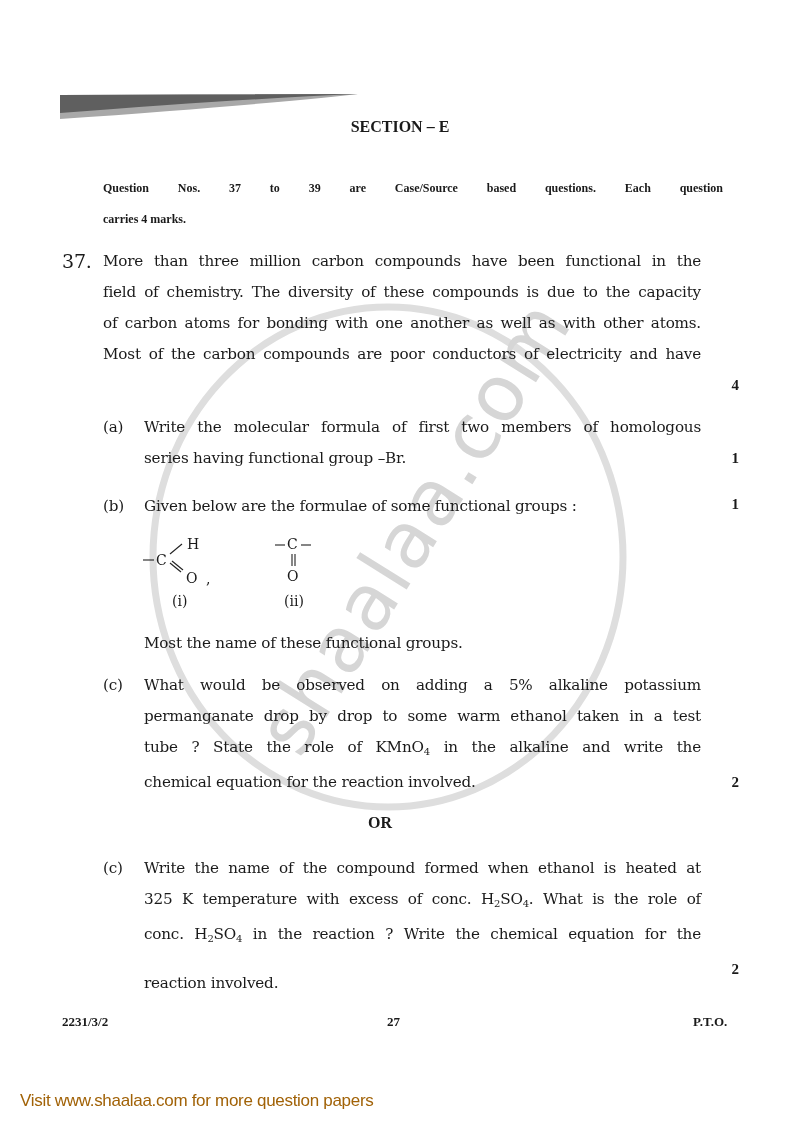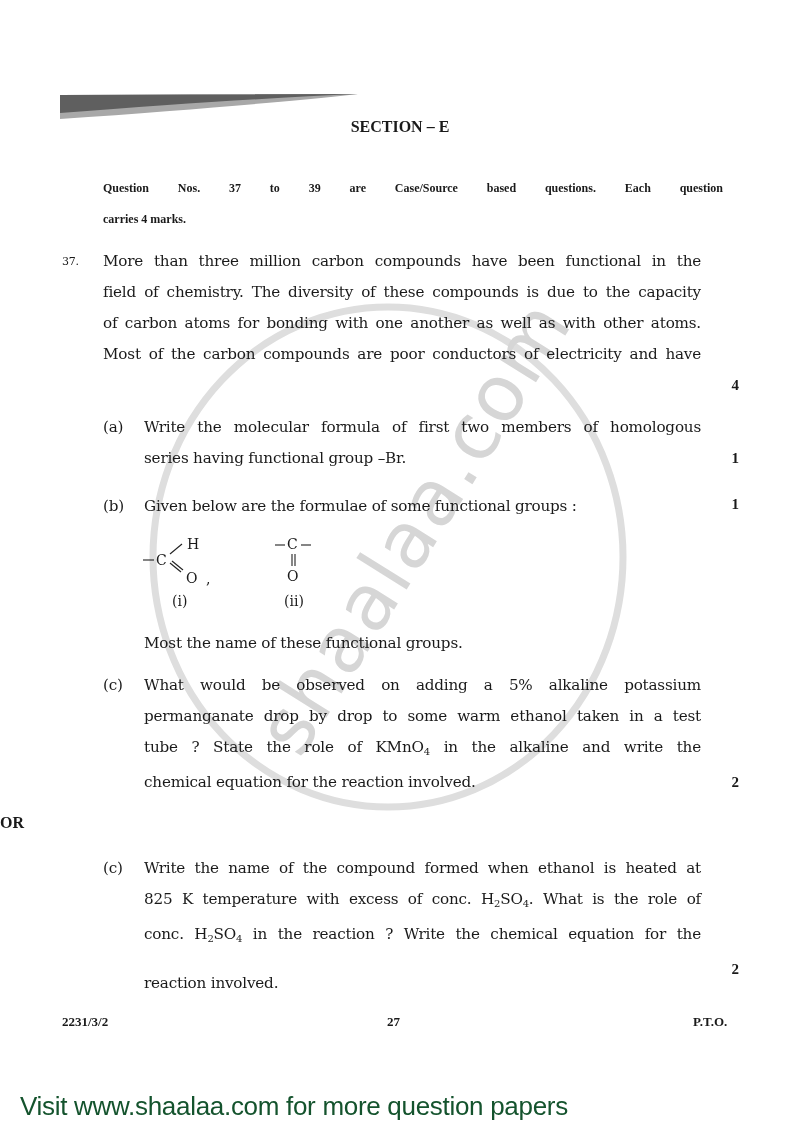--- a/index.html
+++ b/index.html
@@ -14,34 +14,34 @@
 
     .watermark { position: absolute; left: 0; top: 0; width: 800px; height: 1131px; pointer-events: none; z-index: 0; }
 
     .abs { position: absolute; z-index: 1; }
     .body-text { font-family: "DejaVu Serif", serif; font-size: 15.2px; line-height: 31px; letter-spacing: -0.2px; }
 
     .section-title { left: 0; width: 800px; top: 118px; text-align: center; font-weight: bold; font-size: 16px; font-family: "Liberation Serif", "DejaVu Serif", serif; }
 
     .instructions { left: 103px; width: 620px; top: 173px; font-weight: bold; font-size: 12px; line-height: 31px; font-family: "Liberation Serif", "DejaVu Serif", serif; }
 
-    .qnum { font-size: 11px; }
+    .qnum { font-size: 19px; }
     .marks { font-weight: bold; font-size: 15px; font-family: "Liberation Serif", serif; text-align: right; width: 20px; }
     .sublabel { font-size: 15.2px; font-family: "DejaVu Serif", serif; }
 
     .line { display: block; white-space: nowrap; }
     .jline { display: block; text-align: justify; text-align-last: justify; white-space: normal; }
 
     sub { font-size: 10px; vertical-align: -3px; line-height: 0; }
 
-    .or-label { left: 0; width: 760px; top: 814px; font-weight: bold; font-size: 16px; font-family: "Liberation Serif", serif; }
+    .or-label { left: 0; width: 760px; top: 814px; text-align: center; font-weight: bold; font-size: 16px; font-family: "Liberation Serif", serif; }
 
     .footer { top: 1014px; font-weight: bold; font-size: 13px; font-family: "Liberation Serif", serif; }
 
-    .visit { left: 20px; top: 1091px; font-family: "Liberation Sans", sans-serif; font-size: 26px; color: #14532d; letter-spacing: -0.3px; }
+    .visit { left: 20px; top: 1091px; font-family: "Liberation Sans", sans-serif; font-size: 17px; color: #a16207; letter-spacing: -0.3px; }
 
     .chem { font-family: "DejaVu Serif", serif; font-size: 14px; }
   </style>
 </head>
 <body>
 
 <div class="page">
 
   <svg class="header-bar" viewBox="0 0 300 26" width="300" height="26">
     <path d="M0,2 L298,1 Q200,12 0,26 Z" fill="#a8a8a8"></path>
@@ -115,21 +115,21 @@
     <span class="jline"><span>tube ? State the role of KMnO</span><sub>4</sub><span> in the alkaline and write the</span></span>
     <span class="line" style="margin-top:4px;">chemical equation for the reaction involved.</span>
   </div>
   <div class="abs marks" style="left:719px; top:774px;">2</div>
 
   <div class="abs or-label">OR</div>
 
   <div class="abs body-text sublabel" style="left:103px; top:853px;">(c)</div>
   <div class="abs body-text" style="left:144px; top:853px; width:557px;">
     <span class="jline">Write the name of the compound formed when ethanol is heated at</span>
-    <span class="jline"><span>825 K temperature with excess of conc. H</span><sub>2</sub><span>SO</span><sub>4</sub><span>. What is the role of</span></span>
+    <span class="jline"><span>325 K temperature with excess of conc. H</span><sub>2</sub><span>SO</span><sub>4</sub><span>. What is the role of</span></span>
     <span class="jline" style="margin-top:4px;"><span>conc. H</span><sub>2</sub><span>SO</span><sub>4</sub><span> in the reaction ? Write the chemical equation for the</span></span>
     <span class="line" style="margin-top:18px;">reaction involved.</span>
   </div>
   <div class="abs marks" style="left:719px; top:961px;">2</div>
 
   <div class="abs footer" style="left:62px;">2231/3/2</div>
   <div class="abs footer" style="left:387px;">27</div>
   <div class="abs footer" style="left:693px;">P.T.O.</div>
 
   <div class="abs visit">Visit www.shaalaa.com for more question papers</div>

